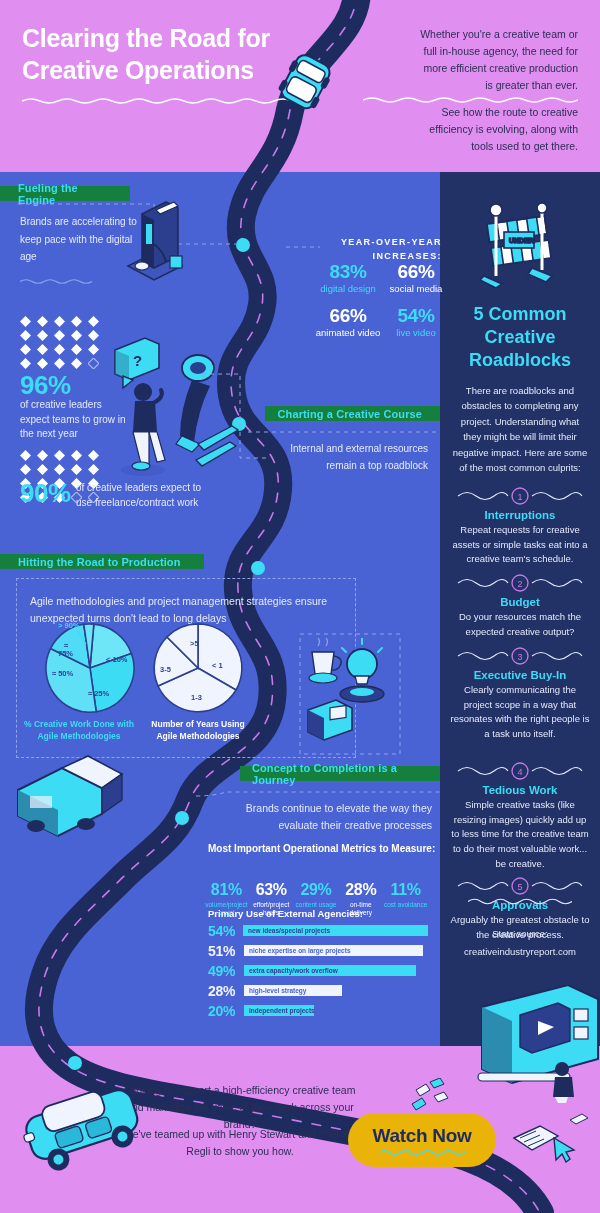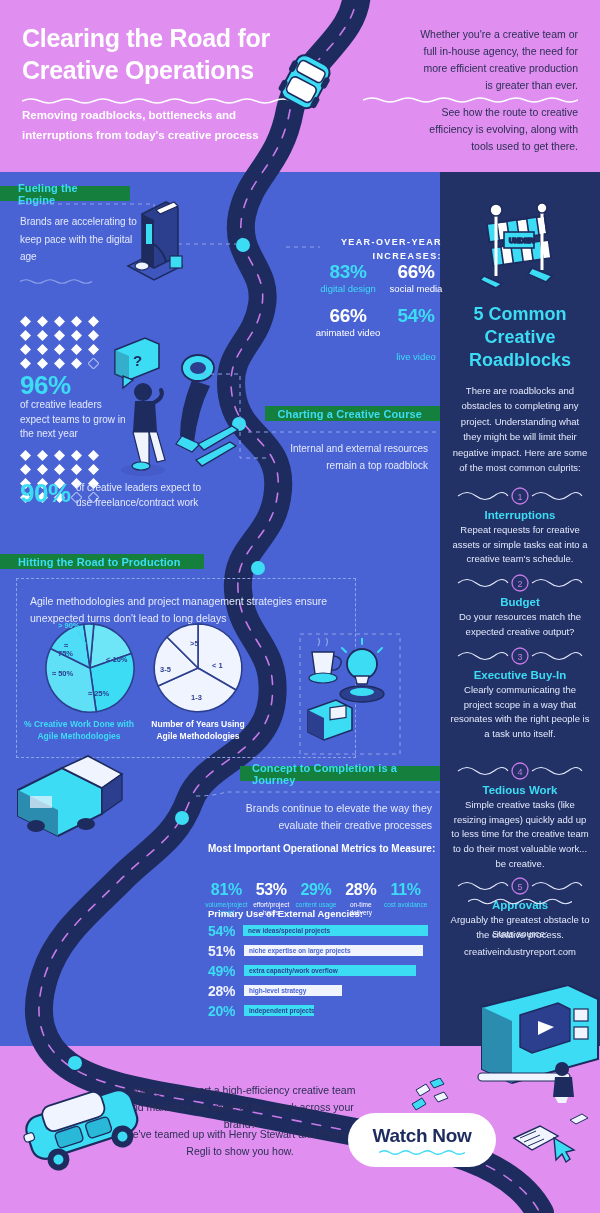--- a/index.html
+++ b/index.html
@@ -161,21 +161,21 @@
   .foot-1 {
     position: absolute; left: 120px; top: 1082px; width: 240px; text-align: center;
     color: #2b2f55; font-size: 10.5px; line-height: 1.6;
   }
   .foot-2 {
     position: absolute; left: 120px; top: 1126px; width: 240px; text-align: center;
     color: #2b2f55; font-size: 10.5px; line-height: 1.6;
   }
   .watch-btn {
     position: absolute; left: 348px; top: 1113px; width: 148px; height: 54px;
-    background: #ffffff; border-radius: 27px;
+    background: #eab308; border-radius: 27px;
     display: flex; flex-direction: column; align-items: center; justify-content: center;
     cursor: pointer;
   }
   .watch-label { color: #1d2b5e; font-size: 19px; font-weight: bold; letter-spacing: -0.3px; }
   .watch-wave { width: 86px; height: 7px; margin-top: 2px; }
 
   .illus { position: absolute; pointer-events: none; }
 </style>
 </head>
 <body>
@@ -207,21 +207,20 @@
     <circle cx="239" cy="424" r="7" fill="#3ddcf5"></circle>
     <circle cx="258" cy="568" r="7" fill="#3ddcf5"></circle>
     <circle cx="182" cy="818" r="7" fill="#3ddcf5"></circle>
     <circle cx="75" cy="1063" r="7" fill="#3ddcf5"></circle>
   </svg>
 
   <div class="hero-title">Clearing the Road for Creative Operations</div>
   <svg class="hero-wave" viewBox="0 0 270 8" preserveAspectRatio="none">
     <path d="M0,4 Q9,0 18,4 T36,4 T54,4 T72,4 T90,4 T108,4 T126,4 T144,4 T162,4 T180,4 T198,4 T216,4 T234,4 T252,4 T270,4" fill="none" stroke="#ffffff" stroke-width="1.4"></path>
   </svg>
-  <div class="hero-sub">Removing roadblocks, bottlenecks and interruptions from today's creative process</div>
   <div class="hero-right-1">Whether you're a creative team or full in-house agency, the need for more efficient creative production is greater than ever.</div>
   <svg class="hero-right-wave" viewBox="0 0 215 8" preserveAspectRatio="none">
     <path d="M0,4 Q9,0 18,4 T36,4 T54,4 T72,4 T90,4 T108,4 T126,4 T144,4 T162,4 T180,4 T198,4 T215,4" fill="none" stroke="#ffffff" stroke-width="1.4"></path>
   </svg>
   <div class="hero-right-2">See how the route to creative efficiency is evolving, along with tools used to get there.</div>
 
   <svg class="illus" style="left:275px; top:48px;" width="70" height="72" viewBox="0 0 70 72">
     <g transform="rotate(28 35 36)">
       <rect x="12" y="12" width="36" height="48" rx="9" fill="#3ddcf5" stroke="#1d2b5e" stroke-width="2"></rect>
       <rect x="16" y="18" width="28" height="13" rx="4" fill="#ffffff" stroke="#1d2b5e" stroke-width="1.6"></rect>
@@ -428,21 +427,21 @@
       <div class="yoy-cell">
         <div class="yoy-num" style="color: rgb(255, 255, 255);">66%</div>
         <div class="yoy-lab" style="color: rgb(255, 255, 255);">social media</div>
       </div>
       <div class="yoy-cell">
         <div class="yoy-num" style="color: rgb(255, 255, 255);">66%</div>
         <div class="yoy-lab" style="color: rgb(255, 255, 255);">animated video</div>
       </div>
       <div class="yoy-cell">
         <div class="yoy-num" style="color: rgb(61, 220, 245);">54%</div>
-        <div class="yoy-lab" style="color: rgb(61, 220, 245); margin-top: 24px;">live video</div>
+        <div class="yoy-lab" style="color: rgb(61, 220, 245);">live video</div>
       </div>
     </div>
 
   <div class="seclabel right-aligned" style="right:160px; top:406px; width:175px; justify-content:flex-end;">
     <span>Charting a Creative Course</span>
   </div>
   <svg class="illus" style="left:248px; top:428px;" width="190" height="8" viewBox="0 0 190 8">
     <path d="M0,4 L190,4" stroke="#8fa3e8" stroke-width="1" stroke-dasharray="4 4" fill="none"></path>
   </svg>
   <div class="chart-text">Internal and external resources remain a top roadblock</div>
@@ -629,21 +628,21 @@
   </svg>
   <div class="concept-text">Brands continue to elevate the way they evaluate their creative processes</div>
 
   <div class="metrics-head">Most Important Operational Metrics to Measure:</div>
   <div class="metrics-row" id="metricsRow">
       <div class="metric">
         <div class="metric-num" style="color: rgb(61, 220, 245);">81%</div>
         <div class="metric-lab" style="color: rgb(61, 220, 245);">volume/project count</div>
       </div>
       <div class="metric">
-        <div class="metric-num" style="color: rgb(255, 255, 255);">53%</div>
+        <div class="metric-num" style="color: rgb(255, 255, 255);">63%</div>
         <div class="metric-lab" style="color: rgb(255, 255, 255);">effort/project hours</div>
       </div>
       <div class="metric">
         <div class="metric-num" style="color: rgb(61, 220, 245);">29%</div>
         <div class="metric-lab" style="color: rgb(61, 220, 245);">content usage</div>
       </div>
       <div class="metric">
         <div class="metric-num" style="color: rgb(255, 255, 255);">28%</div>
         <div class="metric-lab" style="color: rgb(255, 255, 255);">on-time delivery</div>
       </div>

